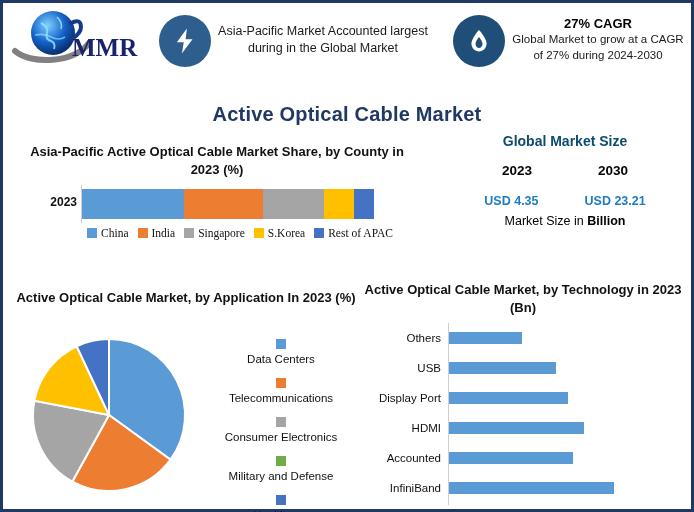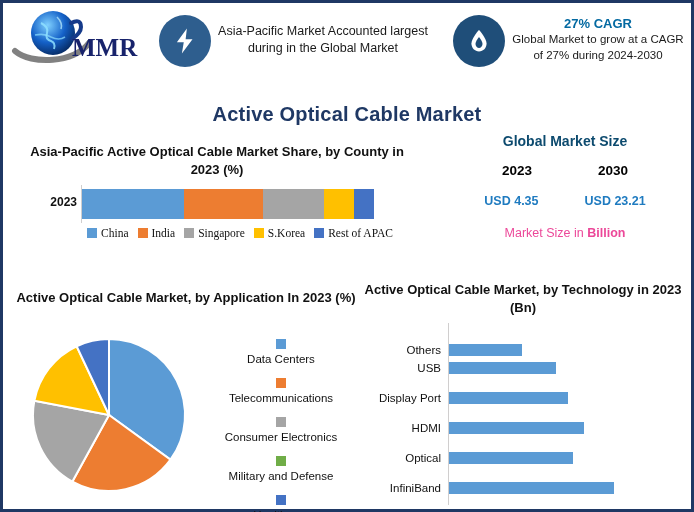--- a/index.html
+++ b/index.html
@@ -25,21 +25,21 @@
   .badge { position: absolute; border-radius: 50%; }
   .badge-bolt { left: 156px; top: 12px; width: 52px; height: 52px; background: #2E5E8E; }
   .badge-flame { left: 450px; top: 12px; width: 52px; height: 52px; background: #1F4E79; }
   .badge svg { position: absolute; left: 50%; top: 50%; transform: translate(-50%,-50%); }
 
   .head-text {
     position: absolute; left: 214px; top: 20px; width: 212px;
     font-size: 12.5px; line-height: 17px; color: #1a1a1a; text-align: center;
   }
   .cagr-block { position: absolute; left: 506px; top: 12px; width: 178px; text-align: center; }
-  .cagr-title { font-size: 13px; font-weight: bold; color: #0369a1; line-height: 17px; }
+  .cagr-title { font-size: 13px; font-weight: bold; color: #000000; line-height: 17px; }
   .cagr-sub { font-size: 11.5px; line-height: 15.5px; color: #1a1a1a; }
 
   
   .main-title {
     position: absolute; left: 0; top: 100px; width: 688px; text-align: center;
     font-size: 20px; font-weight: bold; color: #1F3864; letter-spacing: .2px;
   }
 
   
   .panel-stack { position: absolute; left: 14px; top: 140px; width: 400px; height: 110px; }
@@ -59,21 +59,21 @@
   .lg { display: flex; align-items: center; gap: 4px; font-size: 11.5px; color: #111; white-space: nowrap; }
   .sw { width: 10px; height: 10px; flex: 0 0 10px; }
 
   
   .panel-gms { position: absolute; left: 438px; top: 130px; width: 248px; height: 120px; text-align: center; }
   .gms-title { font-size: 14px; font-weight: bold; color: #0c4a6e; }
   .gms-years { display: flex; justify-content: center; gap: 66px; margin-top: 14px; }
   .gms-year { font-size: 13.5px; font-weight: bold; color: #000; }
   .gms-vals { display: flex; justify-content: center; gap: 46px; margin-top: 16px; }
   .gms-val { font-size: 12.5px; font-weight: bold; color: #1F7BC0; }
-  .gms-foot { margin-top: 18px; font-size: 12.5px; color: #ec4899; }
+  .gms-foot { margin-top: 6px; font-size: 12.5px; color: #000000; }
   .gms-foot b { font-weight: bold; }
 
   
   .panel-pie { position: absolute; left: 8px; top: 286px; width: 350px; height: 220px; }
   .pie-svg { position: absolute; left: 18px; top: 46px; }
   .pie-legend { position: absolute; left: 190px; top: 50px; width: 160px; }
   .pie-legend .lg { margin-bottom: 13px; font-size: 11.5px; flex-direction: column; }
 
   
   .panel-hbar { position: absolute; left: 352px; top: 278px; width: 336px; height: 228px; }
@@ -213,38 +213,38 @@
           <span>Healthcare</span>
         </div>
       </div>
   </div>
 
   <div class="panel-hbar">
     <div class="chart-title">Active Optical Cable Market, by Technology in 2023 (Bn)</div>
     <div class="hbar-plot">
       <div class="hbar-axis"></div>
       <div id="hbarRows">
-          <div class="hrow" style="top: 12px;">
+          <div class="hrow" style="top: 0px;">
             <div class="hlabel">Others</div>
             <div class="hbar" style="width: 72.6957px; background: rgb(91, 155, 213);"></div>
           </div>
           <div class="hrow" style="top: 30px;">
             <div class="hlabel">USB</div>
             <div class="hbar" style="width: 107.391px; background: rgb(91, 155, 213);"></div>
           </div>
           <div class="hrow" style="top: 60px; align-items: center;">
             <div class="hlabel">Display Port</div>
             <div class="hbar" style="width: 118.957px; background: rgb(91, 155, 213);"></div>
           </div>
           <div class="hrow" style="top: 90px;">
             <div class="hlabel">HDMI</div>
             <div class="hbar" style="width: 135.478px; background: rgb(91, 155, 213);"></div>
           </div>
           <div class="hrow" style="top: 120px;">
-            <div class="hlabel">Optical</div>
+            <div class="hlabel">Accounted</div>
             <div class="hbar" style="width: 123.913px; background: rgb(91, 155, 213);"></div>
           </div>
           <div class="hrow" style="top: 150px;">
             <div class="hlabel">InfiniBand</div>
             <div class="hbar" style="width: 165.217px; background: rgb(91, 155, 213);"></div>
           </div>
         </div>
     </div>
   </div>
 

